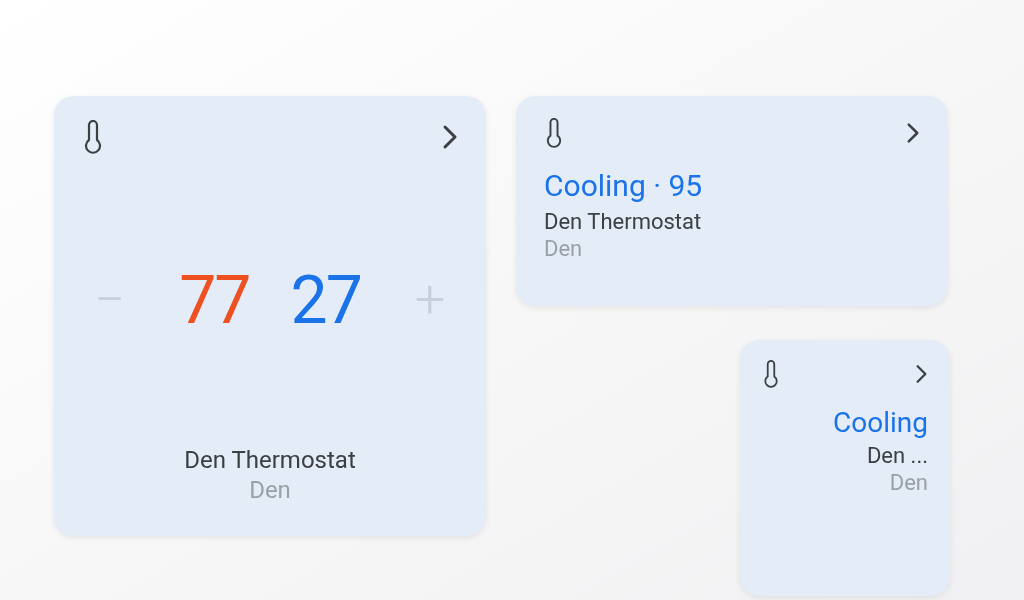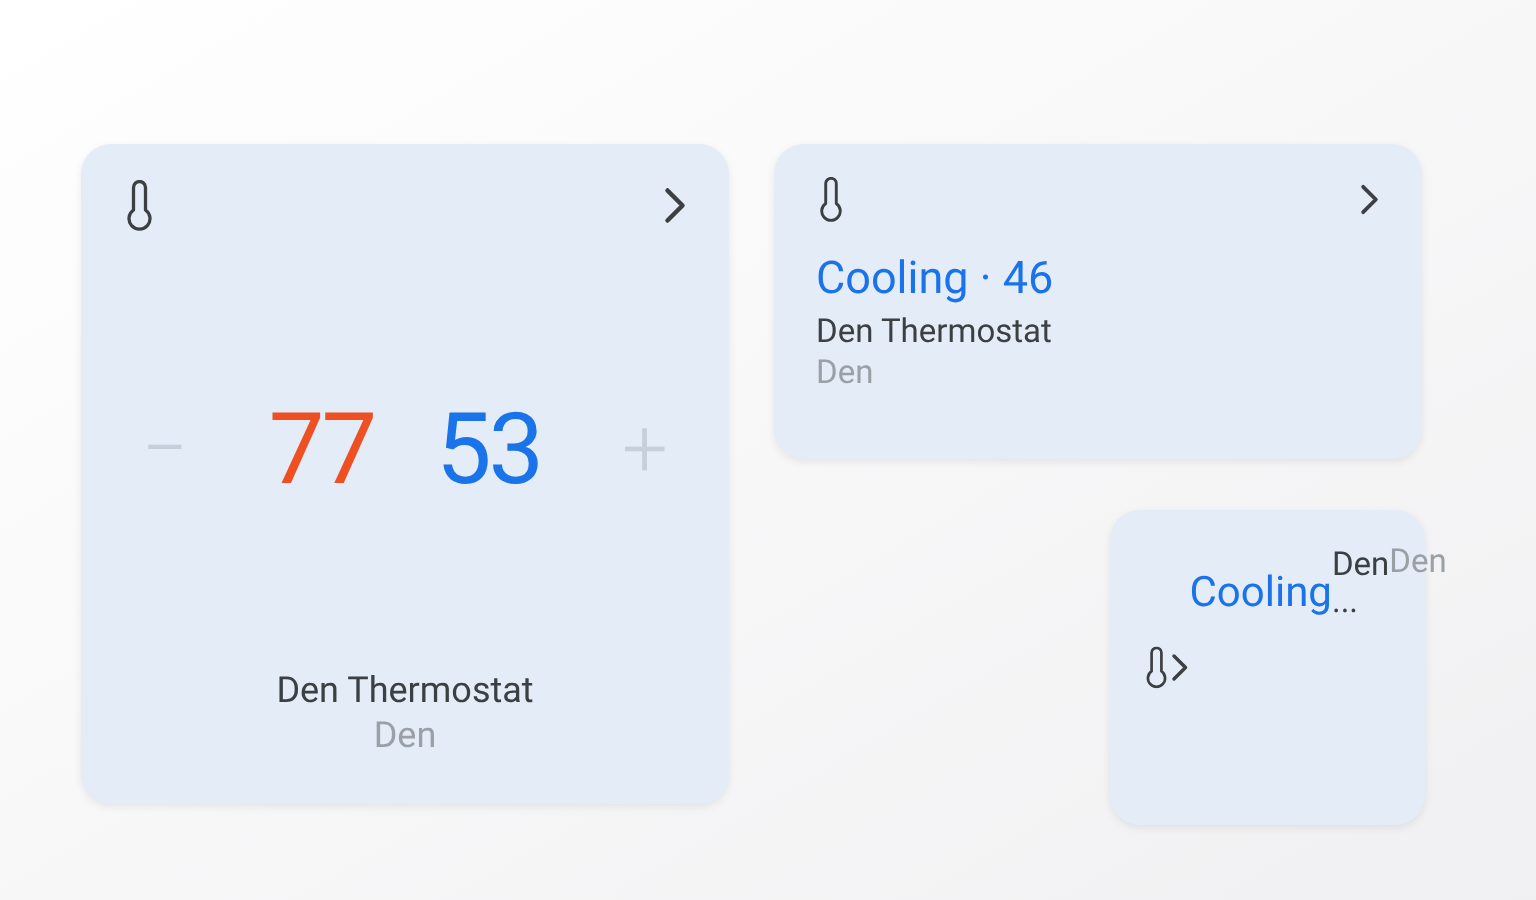--- a/index.html
+++ b/index.html
@@ -31,24 +31,25 @@
       width: 432px;
       height: 210px;
       padding: 22px 28px;
       display: flex;
       flex-direction: column;
     }
     .card-small {
       left: 740px;
       top: 340px;
       width: 210px;
-      height: 210px;
+      height: 256px;
       padding: 20px 22px;
       display: flex;
-      flex-direction: row;
+      flex-direction: column;
+      text-align: right;
     }
     .card-header {
       display: flex;
       align-items: center;
       justify-content: space-between;
     }
     .thermo-icon svg { display: block; }
     .chevron svg { display: block; }
     .temps-row {
       flex: 1;
@@ -90,21 +91,21 @@
     <span class="chevron">
       <svg width="16" height="26" viewBox="0 0 16 26" fill="none" stroke="#3c4043" stroke-width="3" stroke-linecap="round" stroke-linejoin="round">
         <polyline points="3,3 13,13 3,23"></polyline>
       </svg>
     </span>
   </div>
 
   <div class="temps-row">
     <span class="stepper-btn">−</span>
     <span class="temp temp-heat">77</span>
-    <span class="temp temp-cool">53</span>
+    <span class="temp temp-cool">27</span>
     <span class="stepper-btn">+</span>
   </div>
 
   <div class="bottom-block-large">
     <div class="device-name">Den Thermostat</div>
     <div class="room-name">Den</div>
   </div>
 </div>
 
 <div class="card card-medium">
@@ -113,21 +114,21 @@
       <svg width="20" height="30" viewBox="0 0 22 34" fill="none" stroke="#3c4043" stroke-width="2.2">
         <path d="M7 5 a4 4 0 0 1 8 0 v15 a7 7 0 1 1 -8 0 z" stroke-linejoin="round"></path>
       </svg>
     </span>
     <span class="chevron">
       <svg width="14" height="22" viewBox="0 0 16 26" fill="none" stroke="#3c4043" stroke-width="3" stroke-linecap="round" stroke-linejoin="round">
         <polyline points="3,3 13,13 3,23"></polyline>
       </svg>
     </span>
   </div>
-  <div class="status-line">Cooling · 46</div>
+  <div class="status-line">Cooling · 95</div>
   <div class="device-name-left" style="margin-top:6px;">Den Thermostat</div>
   <div class="room-name-left">Den</div>
 </div>
 
 <div class="card card-small">
   <div class="card-header">
     <span class="thermo-icon">
       <svg width="18" height="28" viewBox="0 0 22 34" fill="none" stroke="#3c4043" stroke-width="2.2">
         <path d="M7 5 a4 4 0 0 1 8 0 v15 a7 7 0 1 1 -8 0 z" stroke-linejoin="round"></path>
       </svg>

